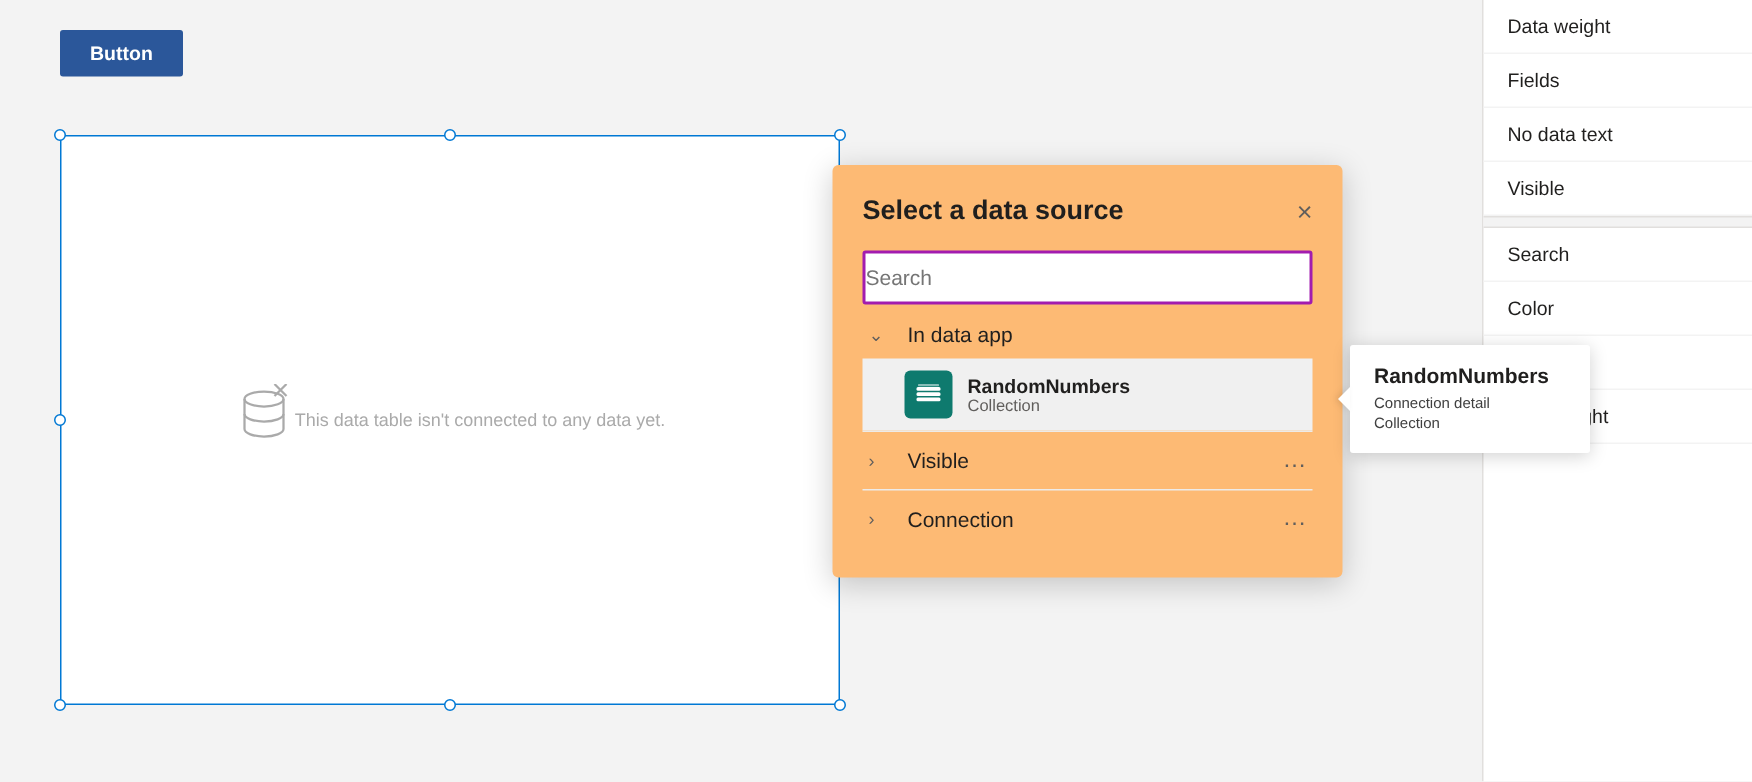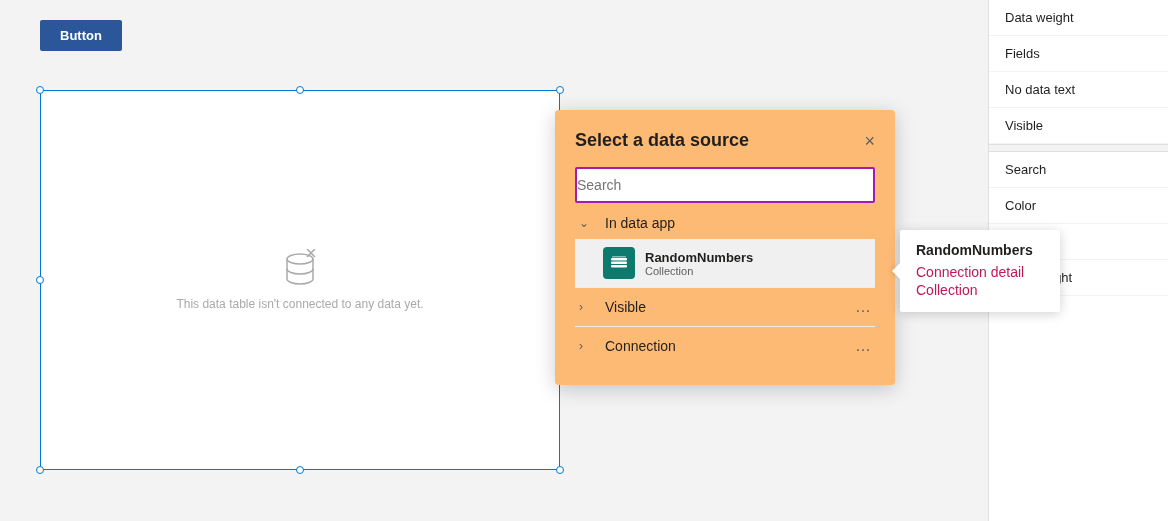--- a/index.html
+++ b/index.html
@@ -58,21 +58,21 @@
     .handle.tc { top: -5px; left: 50%; transform: translateX(-50%); }
     .handle.tr { top: -5px; right: -5px; }
     .handle.ml { top: 50%; left: -5px; transform: translateY(-50%); }
     .handle.mr { top: 50%; right: -5px; transform: translateY(-50%); }
     .handle.bl { bottom: -5px; left: -5px; }
     .handle.bc { bottom: -5px; left: 50%; transform: translateX(-50%); }
     .handle.br { bottom: -5px; right: -5px; }
 
     .data-table-content {
       display: flex;
-      flex-direction: column;
+      flex-direction: row;
       align-items: center;
       justify-content: center;
       height: 100%;
       color: #888;
     }
 
     .db-icon {
       width: 40px;
       height: 40px;
       margin-bottom: 8px;
@@ -236,22 +236,22 @@
     }
 
     .tooltip-title {
       font-size: 14px;
       font-weight: 700;
       color: #201f1e;
       margin-bottom: 6px;
     }
 
     .tooltip-item {
-      font-size: 14px;
-      color: #be185d;
+      font-size: 10px;
+      color: #404040;
       margin-bottom: 2px;
     }
 
     
     .right-panel {
       width: 180px;
       background: white;
       border-left: 1px solid #e1dfdd;
       display: flex;
       flex-direction: column;

